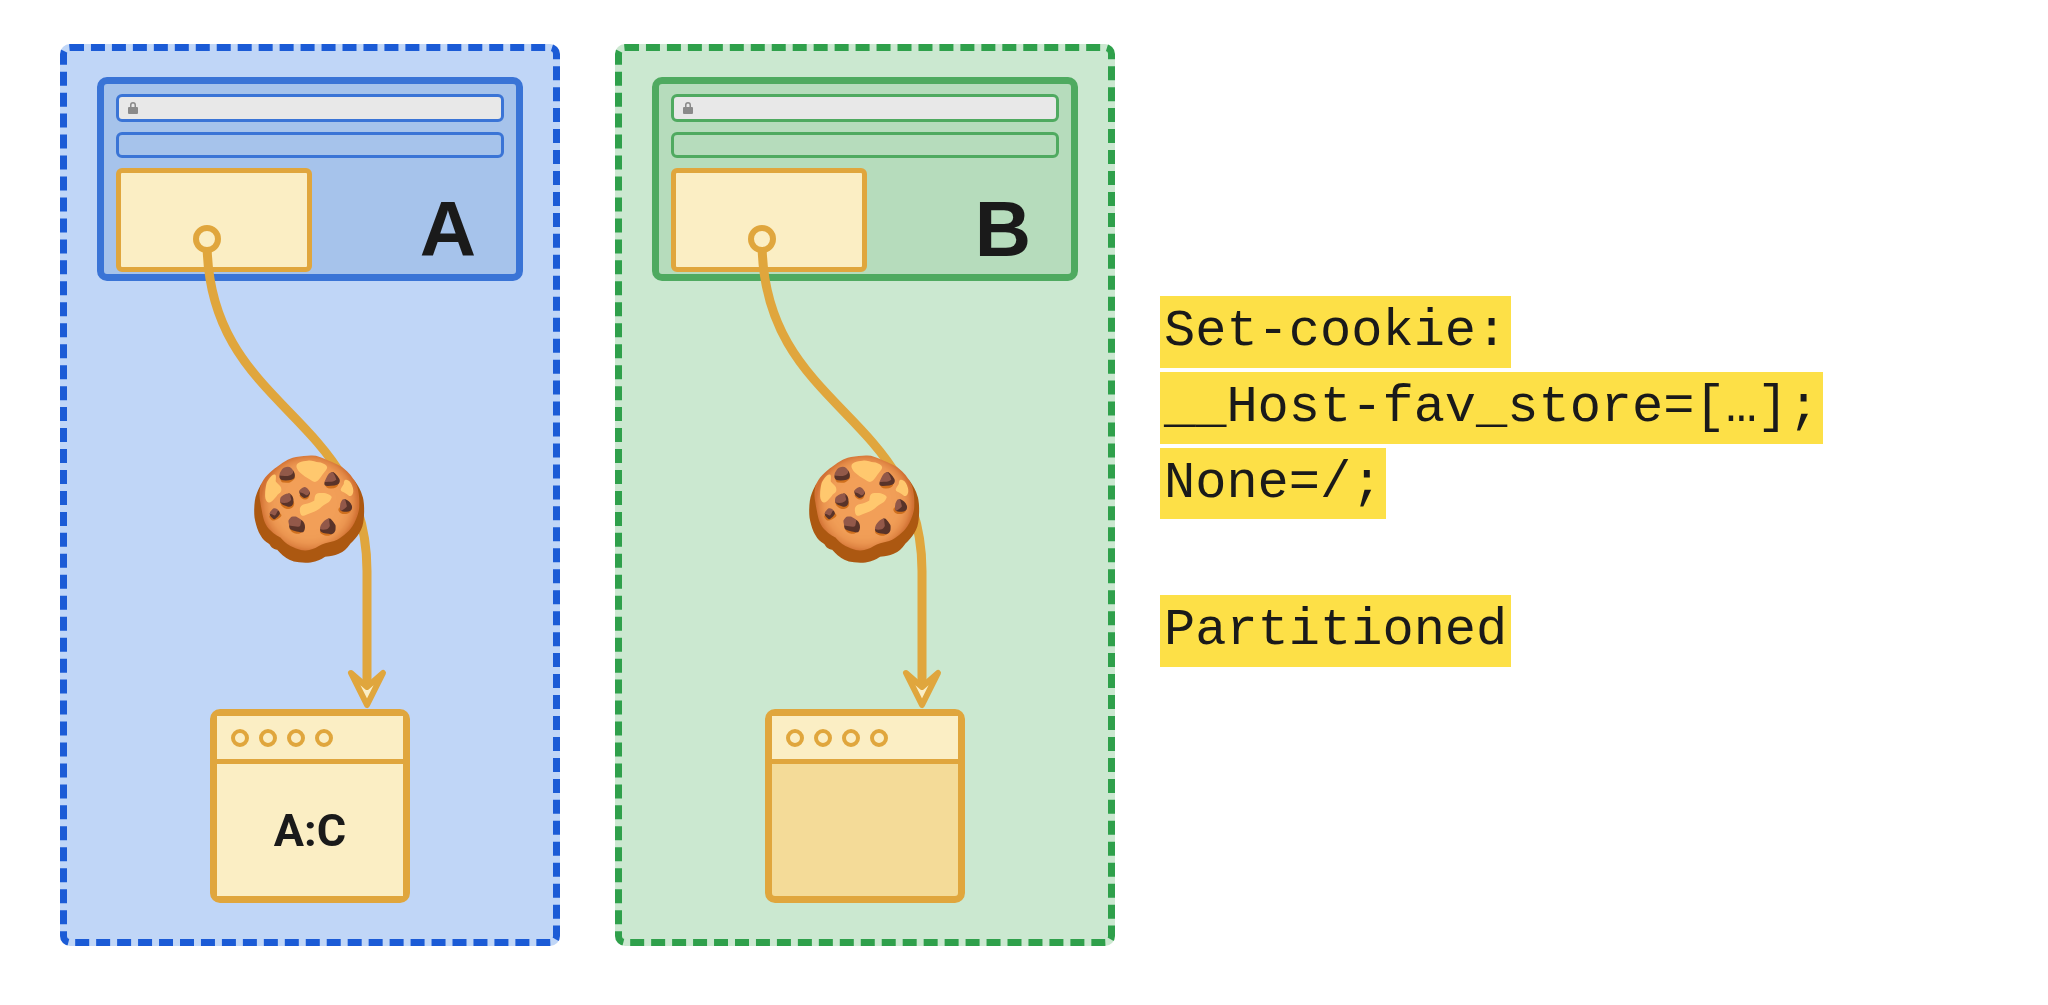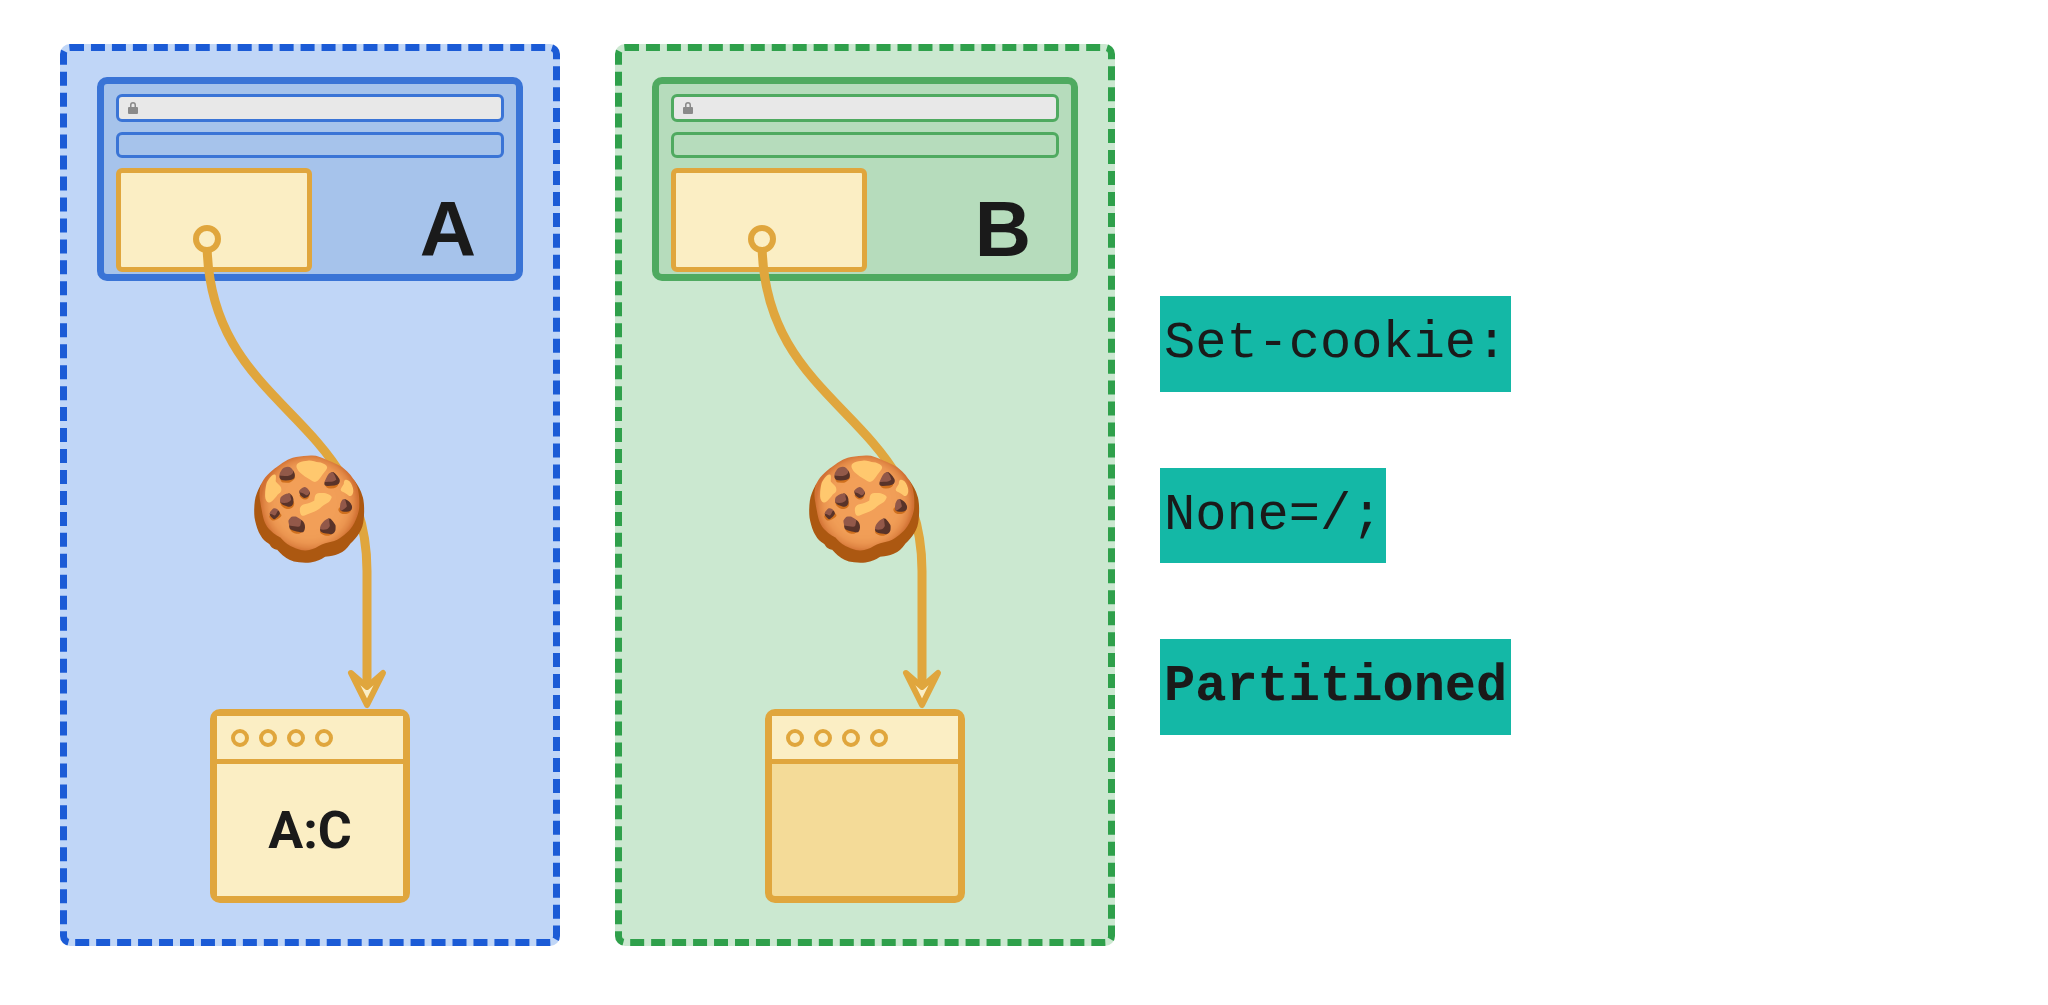--- a/index.html
+++ b/index.html
@@ -140,42 +140,42 @@
   }
   .jar-body {
     position: absolute;
     top: 48px; left: 0; right: 0; bottom: 0;
     background: #fbeec4;
     display: flex;
     align-items: center;
     justify-content: center;
   }
   .jar-label {
-    font-size: 52px;
+    font-size: 45px;
     font-weight: 700;
     color: #1a1a1a;
   }
 
   .code-block {
     position: absolute;
     top: 296px;
     left: 1160px;
     font-family: "SFMono-Regular", Consolas, "Liberation Mono", Menlo, monospace;
     font-size: 52px;
     line-height: 1.38;
     color: #1a1a1a;
   }
   .code-block .line {
     display: inline-block;
-    background: #14b8a6;
-    padding: 12px 4px;
+    background: #fde047;
+    padding: 0 4px;
     margin-bottom: 4px;
     white-space: pre;
   }
-  .code-block .line.bold { font-weight: 700; }
+  .code-block .line.bold { font-weight: 400; }
 
   .lock-icon {
     width: 12px; height: 14px;
     color: #8a8a8a;
   }
 </style>
 </head>
 <body>
 
 <div class="canvas">
@@ -238,19 +238,19 @@
         <div class="dot"></div>
         <div class="dot"></div>
         <div class="dot"></div>
         <div class="dot"></div>
       </div>
     </div>
   </div>
 
   <div class="code-block">
     <span class="line">Set-cookie:</span><br>
-    <br>
+    <span class="line">__Host-fav_store=[…];</span><br>
     <span class="line">None=/;</span><br>
     <br>
     <span class="line bold">Partitioned</span>
   </div>
 
 </div>
 
 </body></html>

